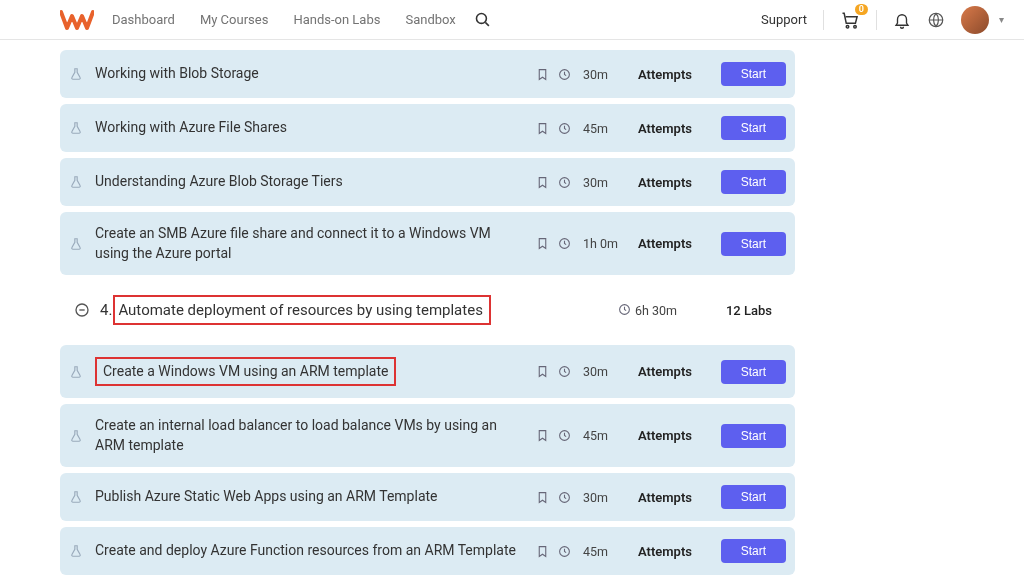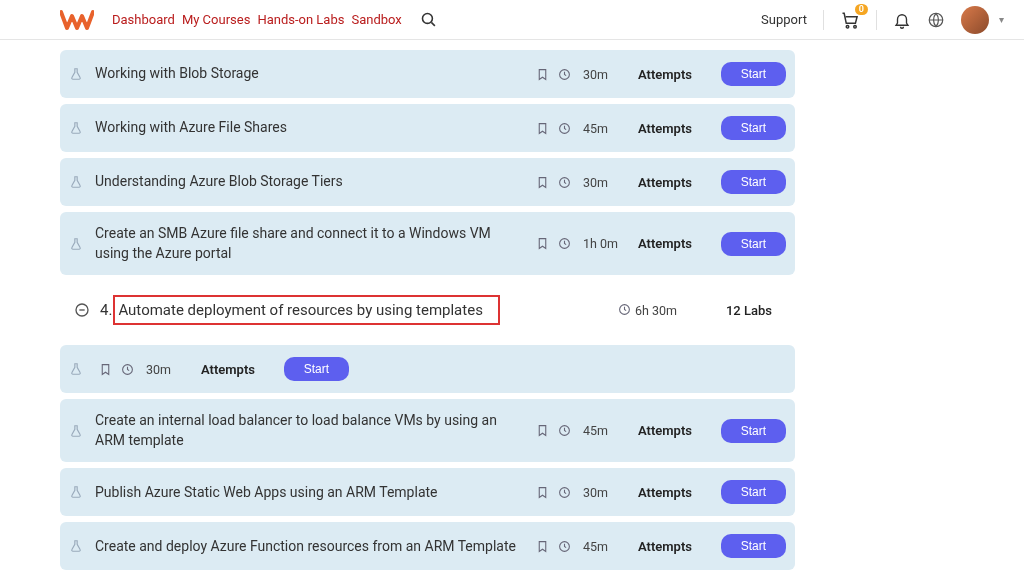--- a/index.html
+++ b/index.html
@@ -1,45 +1,45 @@
 <!DOCTYPE html>
 <html><head>
 <meta charset="utf-8">
 <style>
   * { box-sizing: border-box; margin: 0; padding: 0; }
   body { font-family: -apple-system, BlinkMacSystemFont, "Segoe UI", Roboto, Helvetica, Arial, sans-serif; font-size: 14px; color: #333; background: #fff; }
   .header { height: 40px; display: flex; align-items: center; padding: 0 20px 0 60px; border-bottom: 1px solid #e5e5e5; }
   .logo { display: flex; align-items: center; margin-right: 18px; }
-  .nav { display: flex; align-items: center; gap: 7px; font-size: 13px; color: #b91c1c; }
+  .nav { display: flex; align-items: center; gap: 25px; font-size: 13px; color: #737373; }
   .nav-item { cursor: pointer; }
   .search-ic { margin-left: 18px; display:flex; align-items:center; cursor:pointer;}
   .spacer { flex: 1; }
   .right-area { display: flex; align-items: center; gap: 16px; }
   .support { font-size: 13px; color:#333; cursor:pointer;}
   .divider-v { width:1px; height:20px; background:#e0e0e0;}
   .icon-wrap { position:relative; display:flex; align-items:center; cursor:pointer;}
   .cart-badge { position:absolute; top:-6px; right:-8px; background:#f5a623; color:#fff; font-size:9px; font-weight:600; border-radius:8px; padding:1px 4px; line-height:1;}
   .avatar { width:28px; height:28px; border-radius:50%; background:linear-gradient(135deg,#d97a4a,#8b4a2b); cursor:pointer;}
   .chev-sm { color:#888; font-size:10px; margin-left:-6px;}
 
   .content { width: 735px; margin-left: 60px; padding-top: 4px; padding-bottom: 30px;}
   .row { background:#dcebf3; border-radius:6px; margin-top:6px; display:flex; align-items:center; padding:12px 9px; min-height:46px;}
   .row .flask { width:16px; flex:0 0 16px; margin-right:10px; display:flex; align-items:center;}
   .row .title { flex:1; font-size:14px; color:#333; line-height:1.4; padding-right:8px;}
   .row .bookmark { flex:0 0 20px; display:flex; align-items:center; justify-content:center; margin-right:6px;}
   .row .time { flex:0 0 64px; display:flex; align-items:center; gap:12px; font-size:12.5px; color:#444;}
   .row .attempts { flex:0 0 86px; text-align:center; font-size:13px; font-weight:600; color:#222;}
   .row .btnwrap { flex:0 0 78px; display:flex; justify-content:flex-end;}
-  .start-btn { background:#5d5fef; color:#fff; font-size:12px; border:none; border-radius:10px; padding:5px 20px; cursor:pointer;}
+  .start-btn { background:#5d5fef; color:#fff; font-size:12px; border:none; border-radius:4px; padding:5px 20px; cursor:pointer;}
 
   .section { background:#fff; border-radius:6px; margin-top:6px; display:flex; align-items:center; padding:14px 14px; min-height:50px;}
   .section .collapse-ic { width:16px; flex:0 0 16px; margin-right:10px; display:flex; align-items:center;}
   .section .num { font-size:15px; color:#333; margin-right:1px;}
   .section .sec-title { flex:1; font-size:15px; color:#333;}
-  .section .sec-title-inner { border:2px solid #d33; padding:4px 15px 4px 3px; display:inline-block; line-height:1.2;}
+  .section .sec-title-inner { border:2px solid #d33; padding:4px 6px 4px 3px; display:inline-block; line-height:1.2;}
   .section .sec-time { display:flex; align-items:flex-start; gap:4px; font-size:12.5px; color:#444; margin-right:40px;}
   .section .labs-count { font-size:13px; font-weight:500; color:#222; width:64px; text-align:center;}
 
   .title-hl { border:2px solid #d33; padding:4px 6px; display:inline-block; line-height:1.2;}
   svg { display:block; }
 </style>
 </head>
 <body>
 
 <div class="header">
@@ -210,20 +210,21 @@
       </span>
     <span class="labs-count">12 Labs</span>
   </div>
 
   <div class="row">
     <span class="flask">
         <svg width="14" height="16" viewBox="0 0 24 24" fill="none" stroke="#9ab" stroke-width="2">
           <path d="M9 3h6M10 3v6l-5 9a2 2 0 002 3h10a2 2 0 002-3l-5-9V3"></path>
         </svg>
       </span>
+    <span class="title"><span class="title-hl">Create a Windows VM using an ARM template</span></span>
     <span class="bookmark">
         <svg width="13" height="15" viewBox="0 0 24 24" fill="none" stroke="#667" stroke-width="2">
           <path d="M6 3h12v18l-6-4-6 4z"></path>
         </svg>
       </span>
     <span class="time">
         <svg width="13" height="13" viewBox="0 0 24 24" fill="none" stroke="#667" stroke-width="2">
           <circle cx="12" cy="12" r="9"></circle>
           <path d="M12 7v5l3 2"></path>
         </svg>

